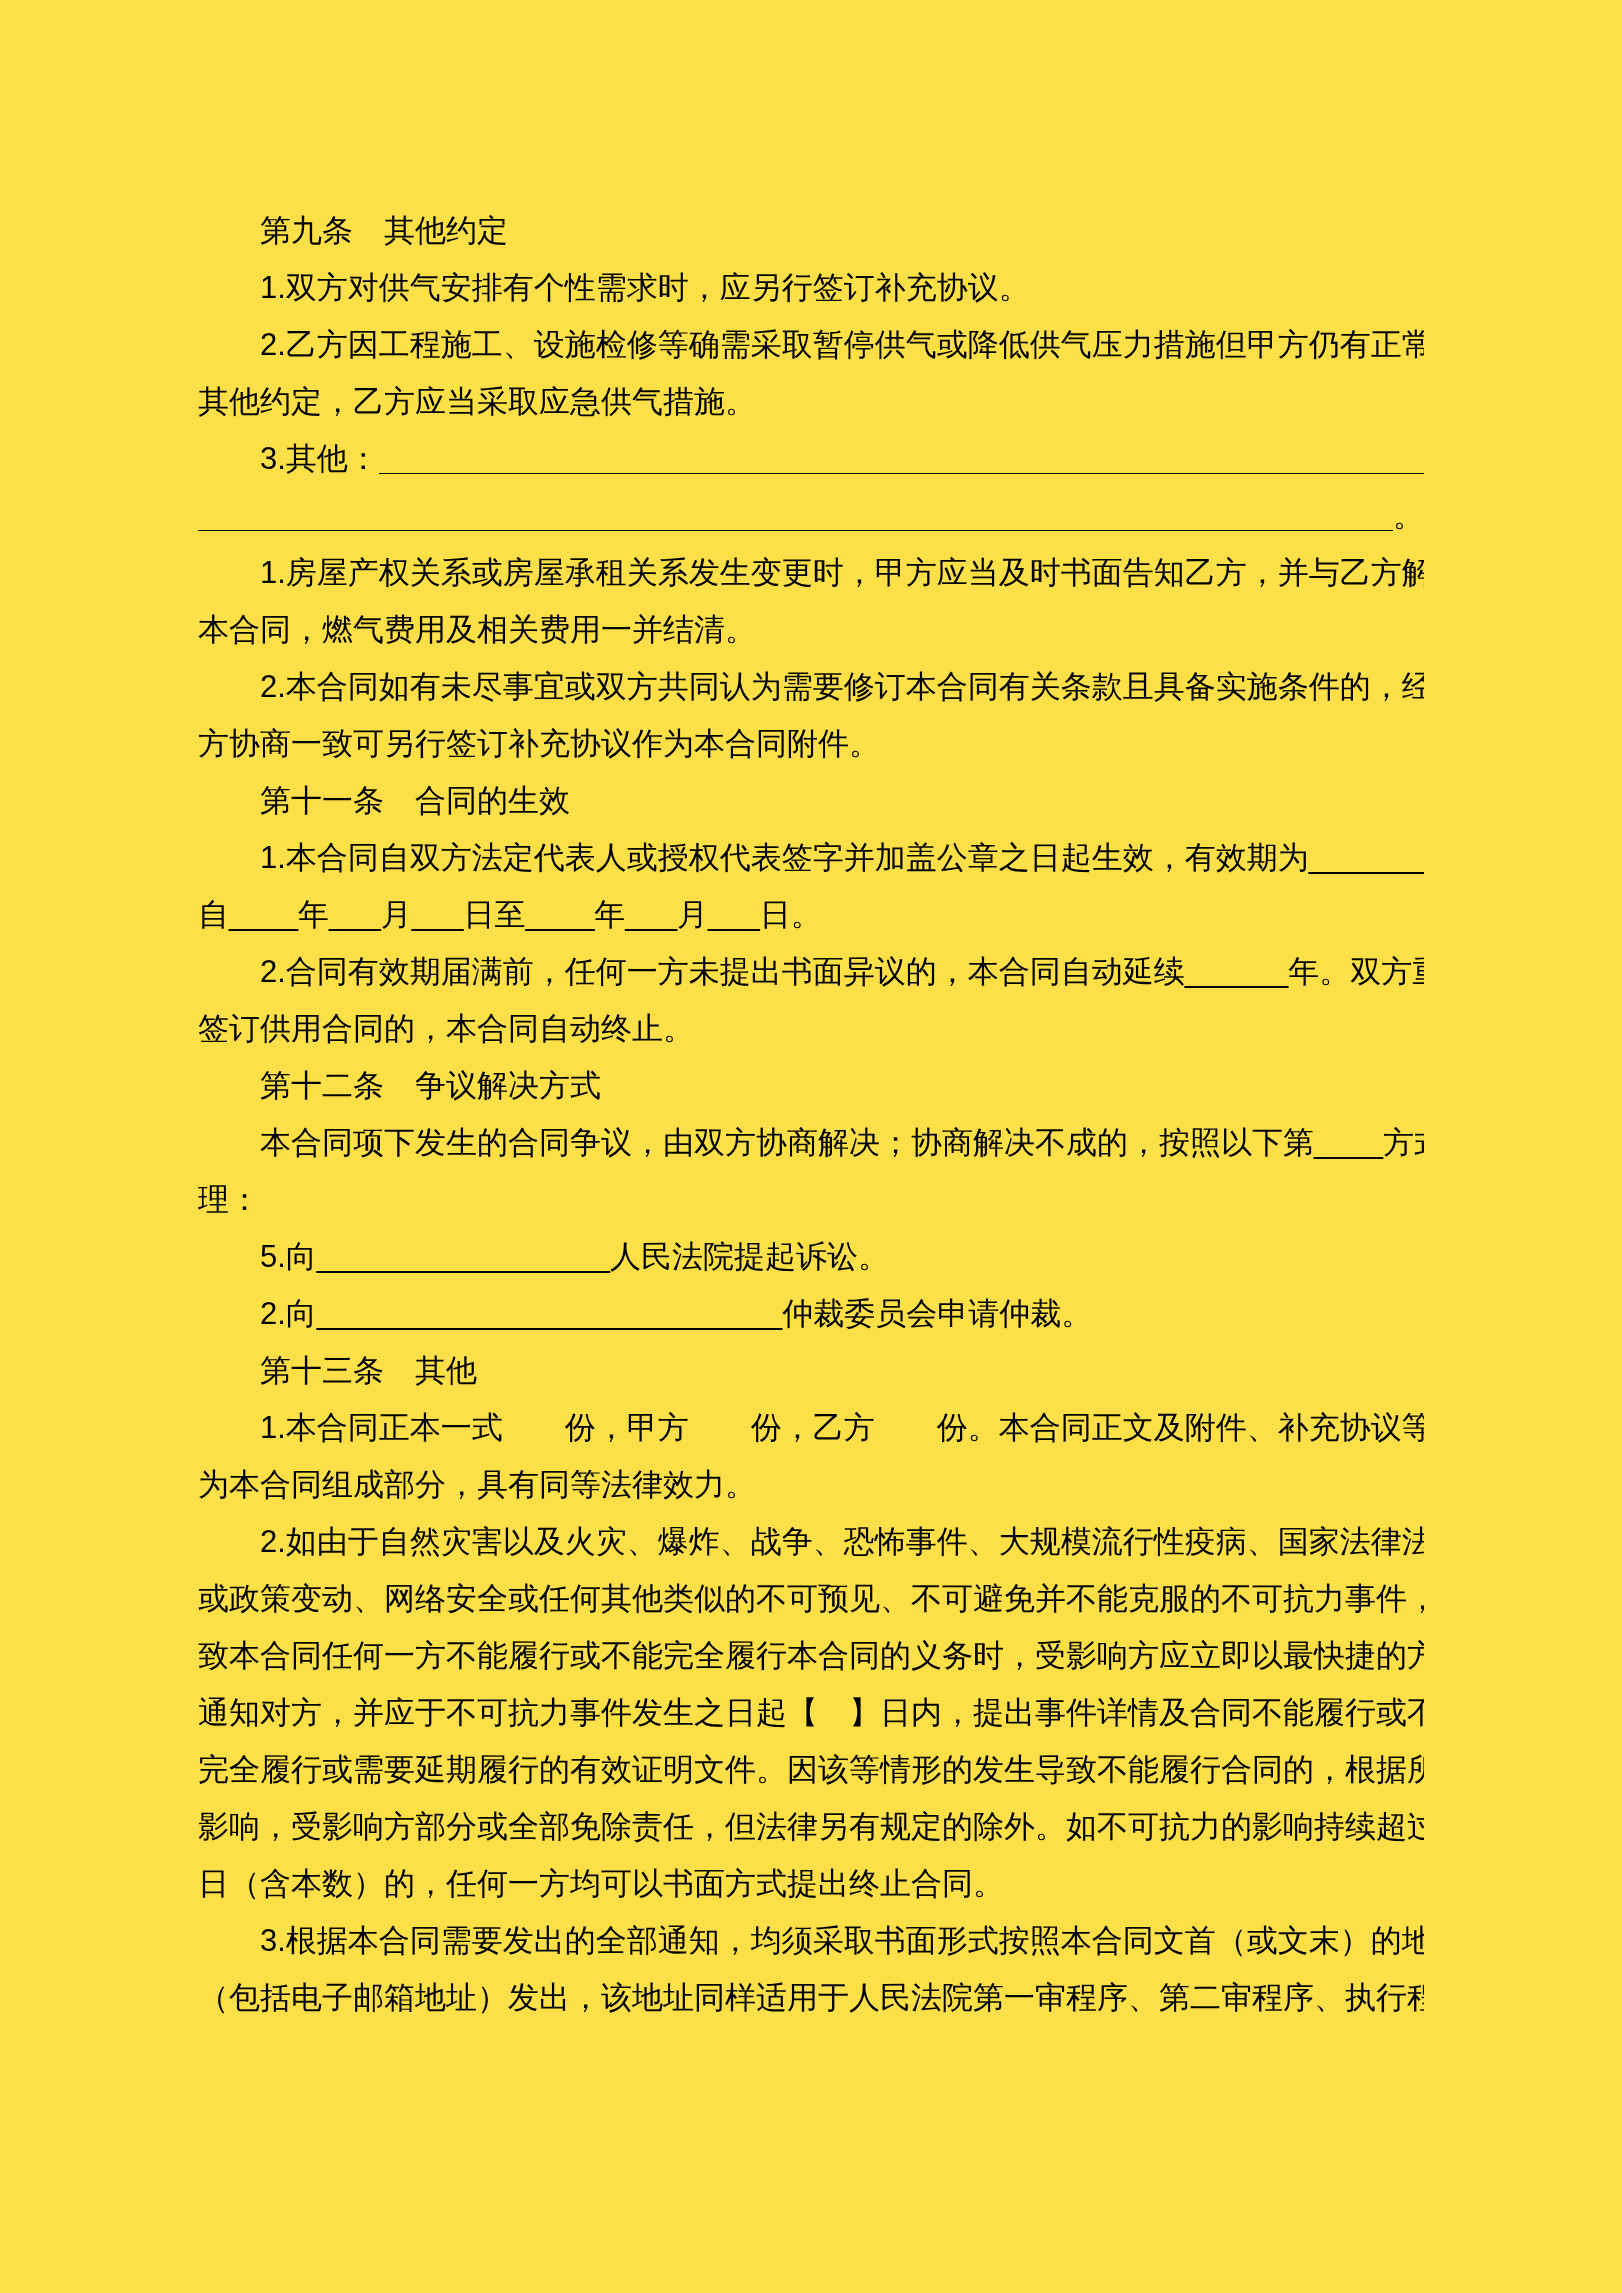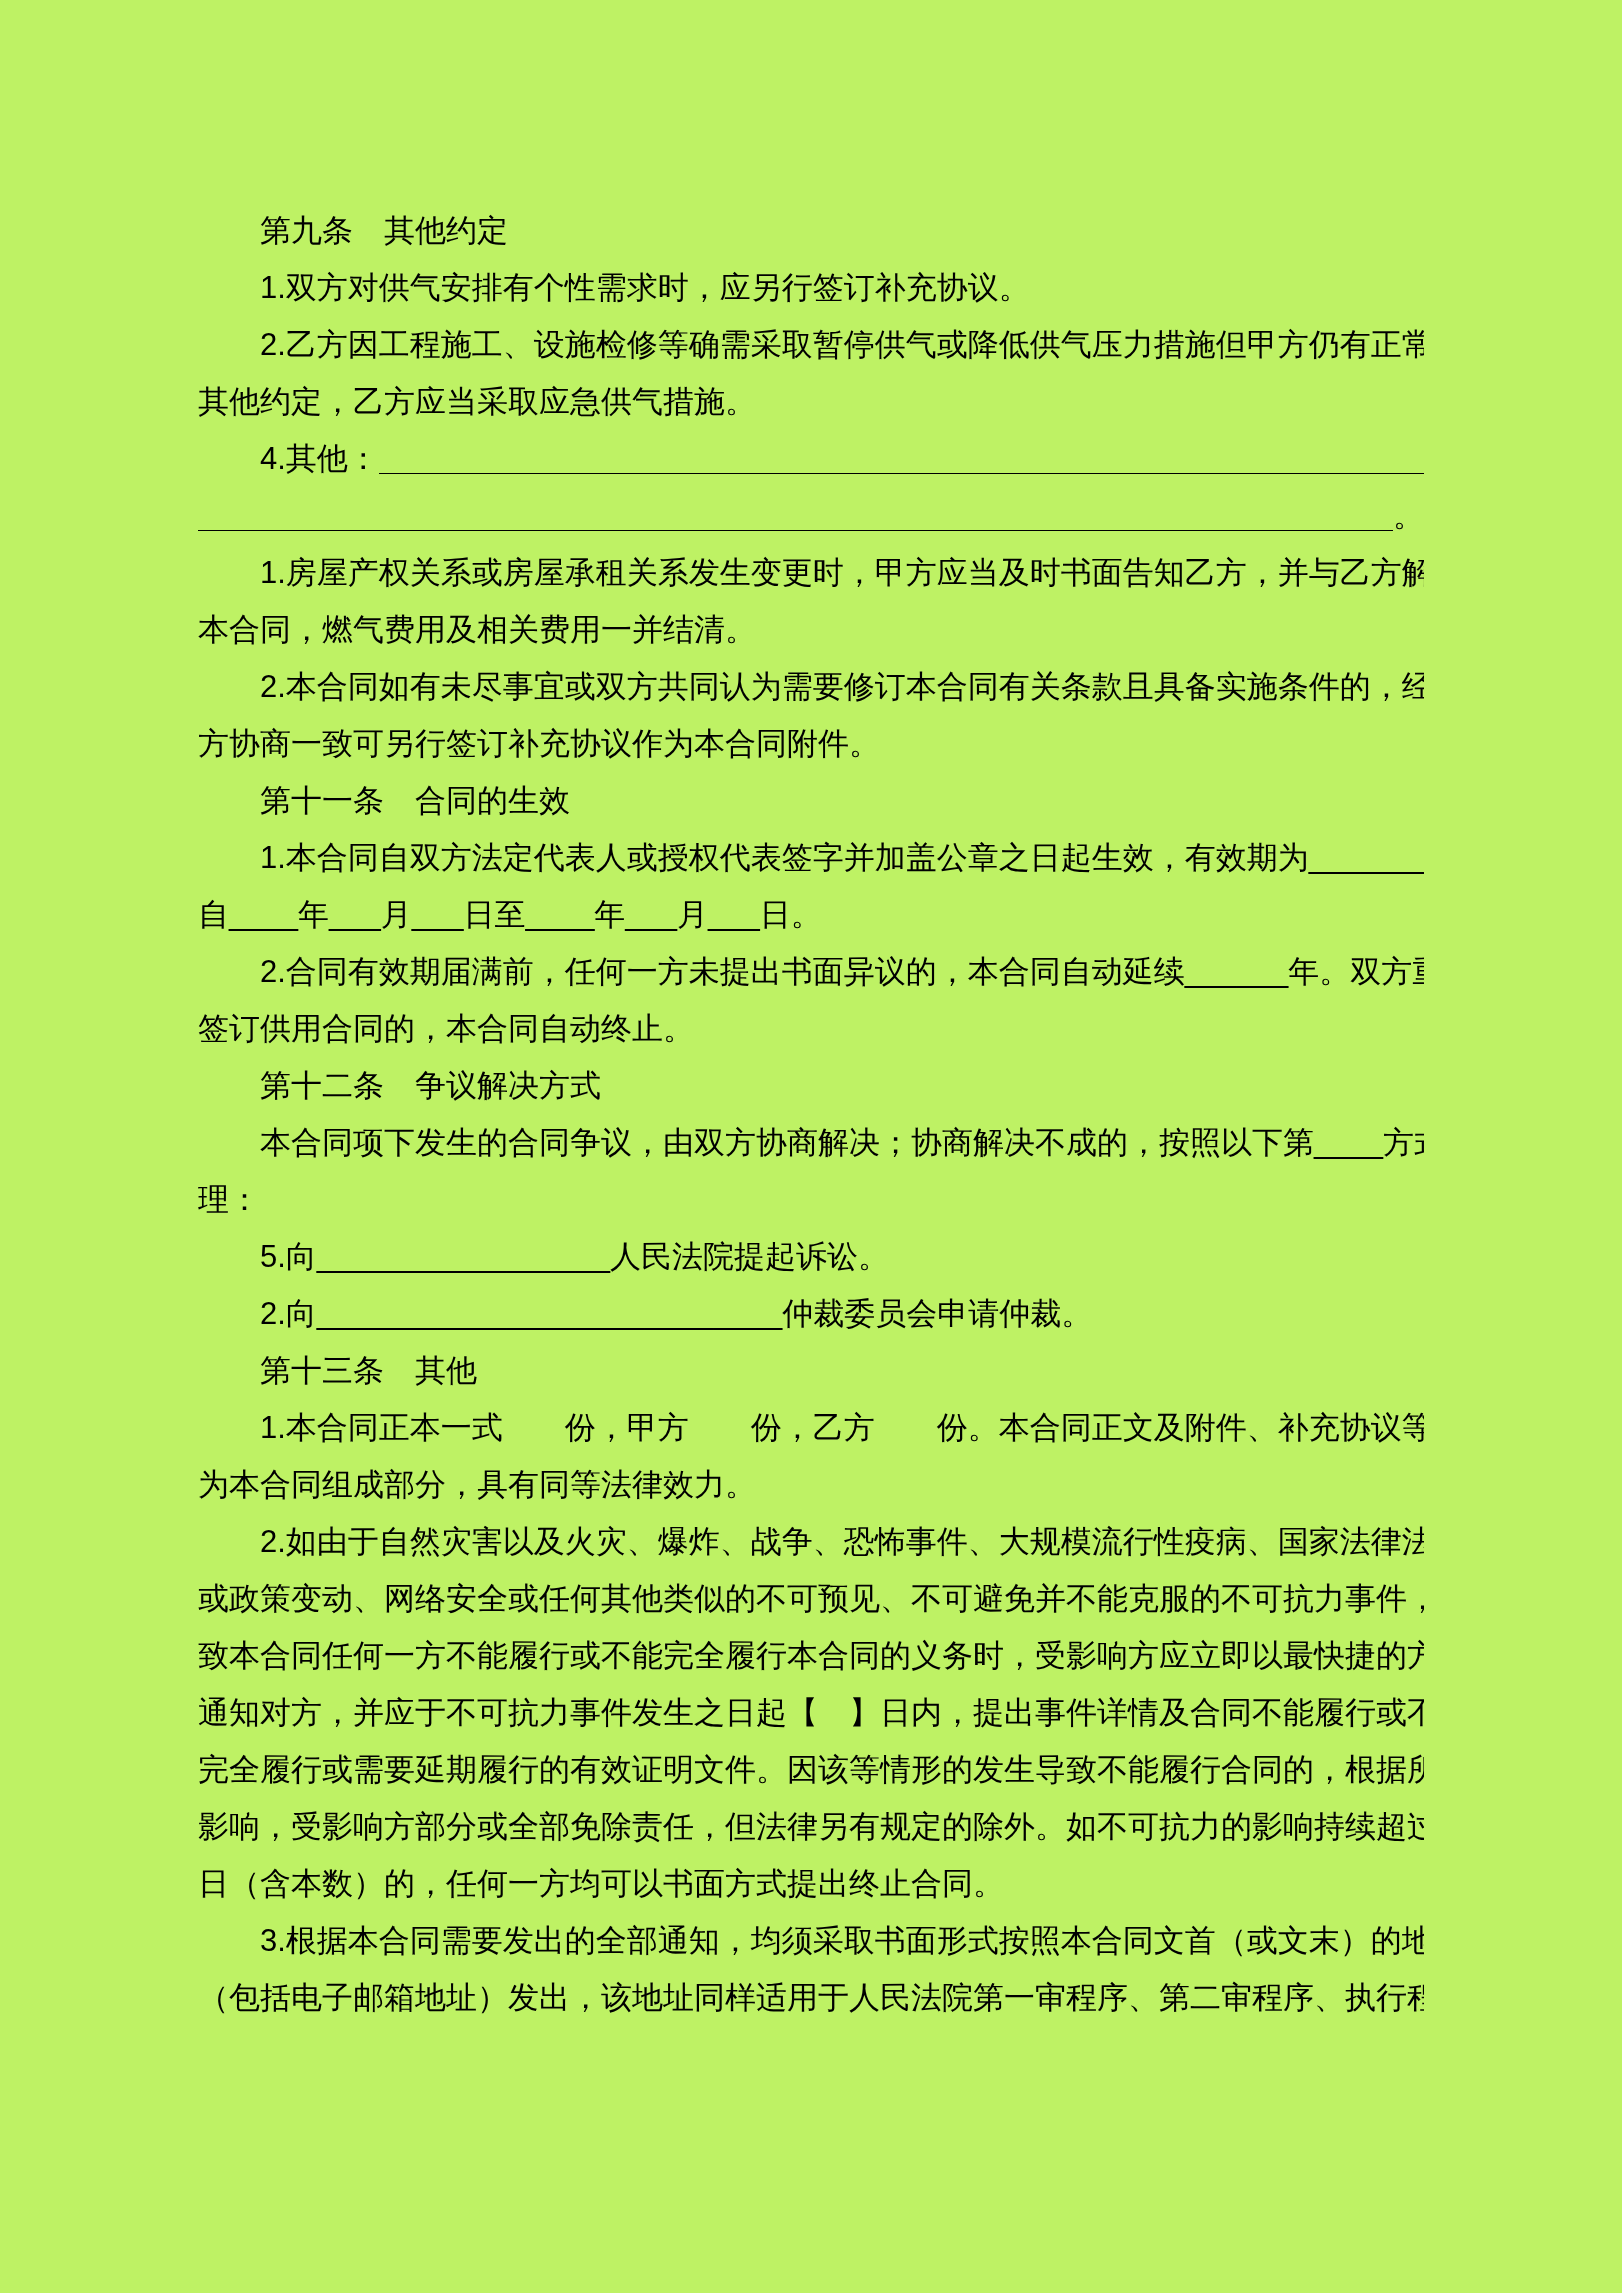--- a/index.html
+++ b/index.html
@@ -4,21 +4,21 @@
 <style>
   html, body {
     margin: 0;
     padding: 0;
     background: #ffffff;
   }
   .page {
     position: relative;
     width: 1623px;
     height: 2294px;
-    background: #bef264;
+    background: #fde047;
     overflow: hidden;
     font-family: "Liberation Sans", sans-serif;
     color: #000000;
   }
   .content {
     position: absolute;
     left: 198px;
     top: 202px;
     width: 1226px;
   }
@@ -45,21 +45,21 @@
 </style>
 </head>
 <body>
 
 <div class="page">
   <div class="content">
       <div class="line indent"><span class="txt">第九条　其他约定</span></div>
       <div class="line indent"><span class="txt">1.双方对供气安排有个性需求时，应另行签订补充协议。</span></div>
       <div class="line indent"><span class="txt">2.乙方因工程施工、设施检修等确需采取暂停供气或降低供气压力措施但甲方仍有正常用</span></div>
       <div class="line"><span class="txt">其他约定，乙方应当采取应急供气措施。</span></div>
-      <div class="line indent"><span class="txt">4.其他：</span><span class="fill"></span></div>
+      <div class="line indent"><span class="txt">3.其他：</span><span class="fill"></span></div>
       <div class="line"><span class="fill"></span><span class="txt">。</span></div>
       <div class="line indent"><span class="txt">1.房屋产权关系或房屋承租关系发生变更时，甲方应当及时书面告知乙方，并与乙方解除</span></div>
       <div class="line"><span class="txt">本合同，燃气费用及相关费用一并结清。</span></div>
       <div class="line indent"><span class="txt">2.本合同如有未尽事宜或双方共同认为需要修订本合同有关条款且具备实施条件的，经双</span></div>
       <div class="line"><span class="txt">方协商一致可另行签订补充协议作为本合同附件。</span></div>
       <div class="line indent"><span class="txt">第十一条　合同的生效</span></div>
       <div class="line indent"><span class="txt">1.本合同自双方法定代表人或授权代表签字并加盖公章之日起生效，有效期为________年，</span></div>
       <div class="line"><span class="txt">自____年___月___日至____年___月___日。</span></div>
       <div class="line indent"><span class="txt">2.合同有效期届满前，任何一方未提出书面异议的，本合同自动延续______年。双方重新</span></div>
       <div class="line"><span class="txt">签订供用合同的，本合同自动终止。</span></div>

